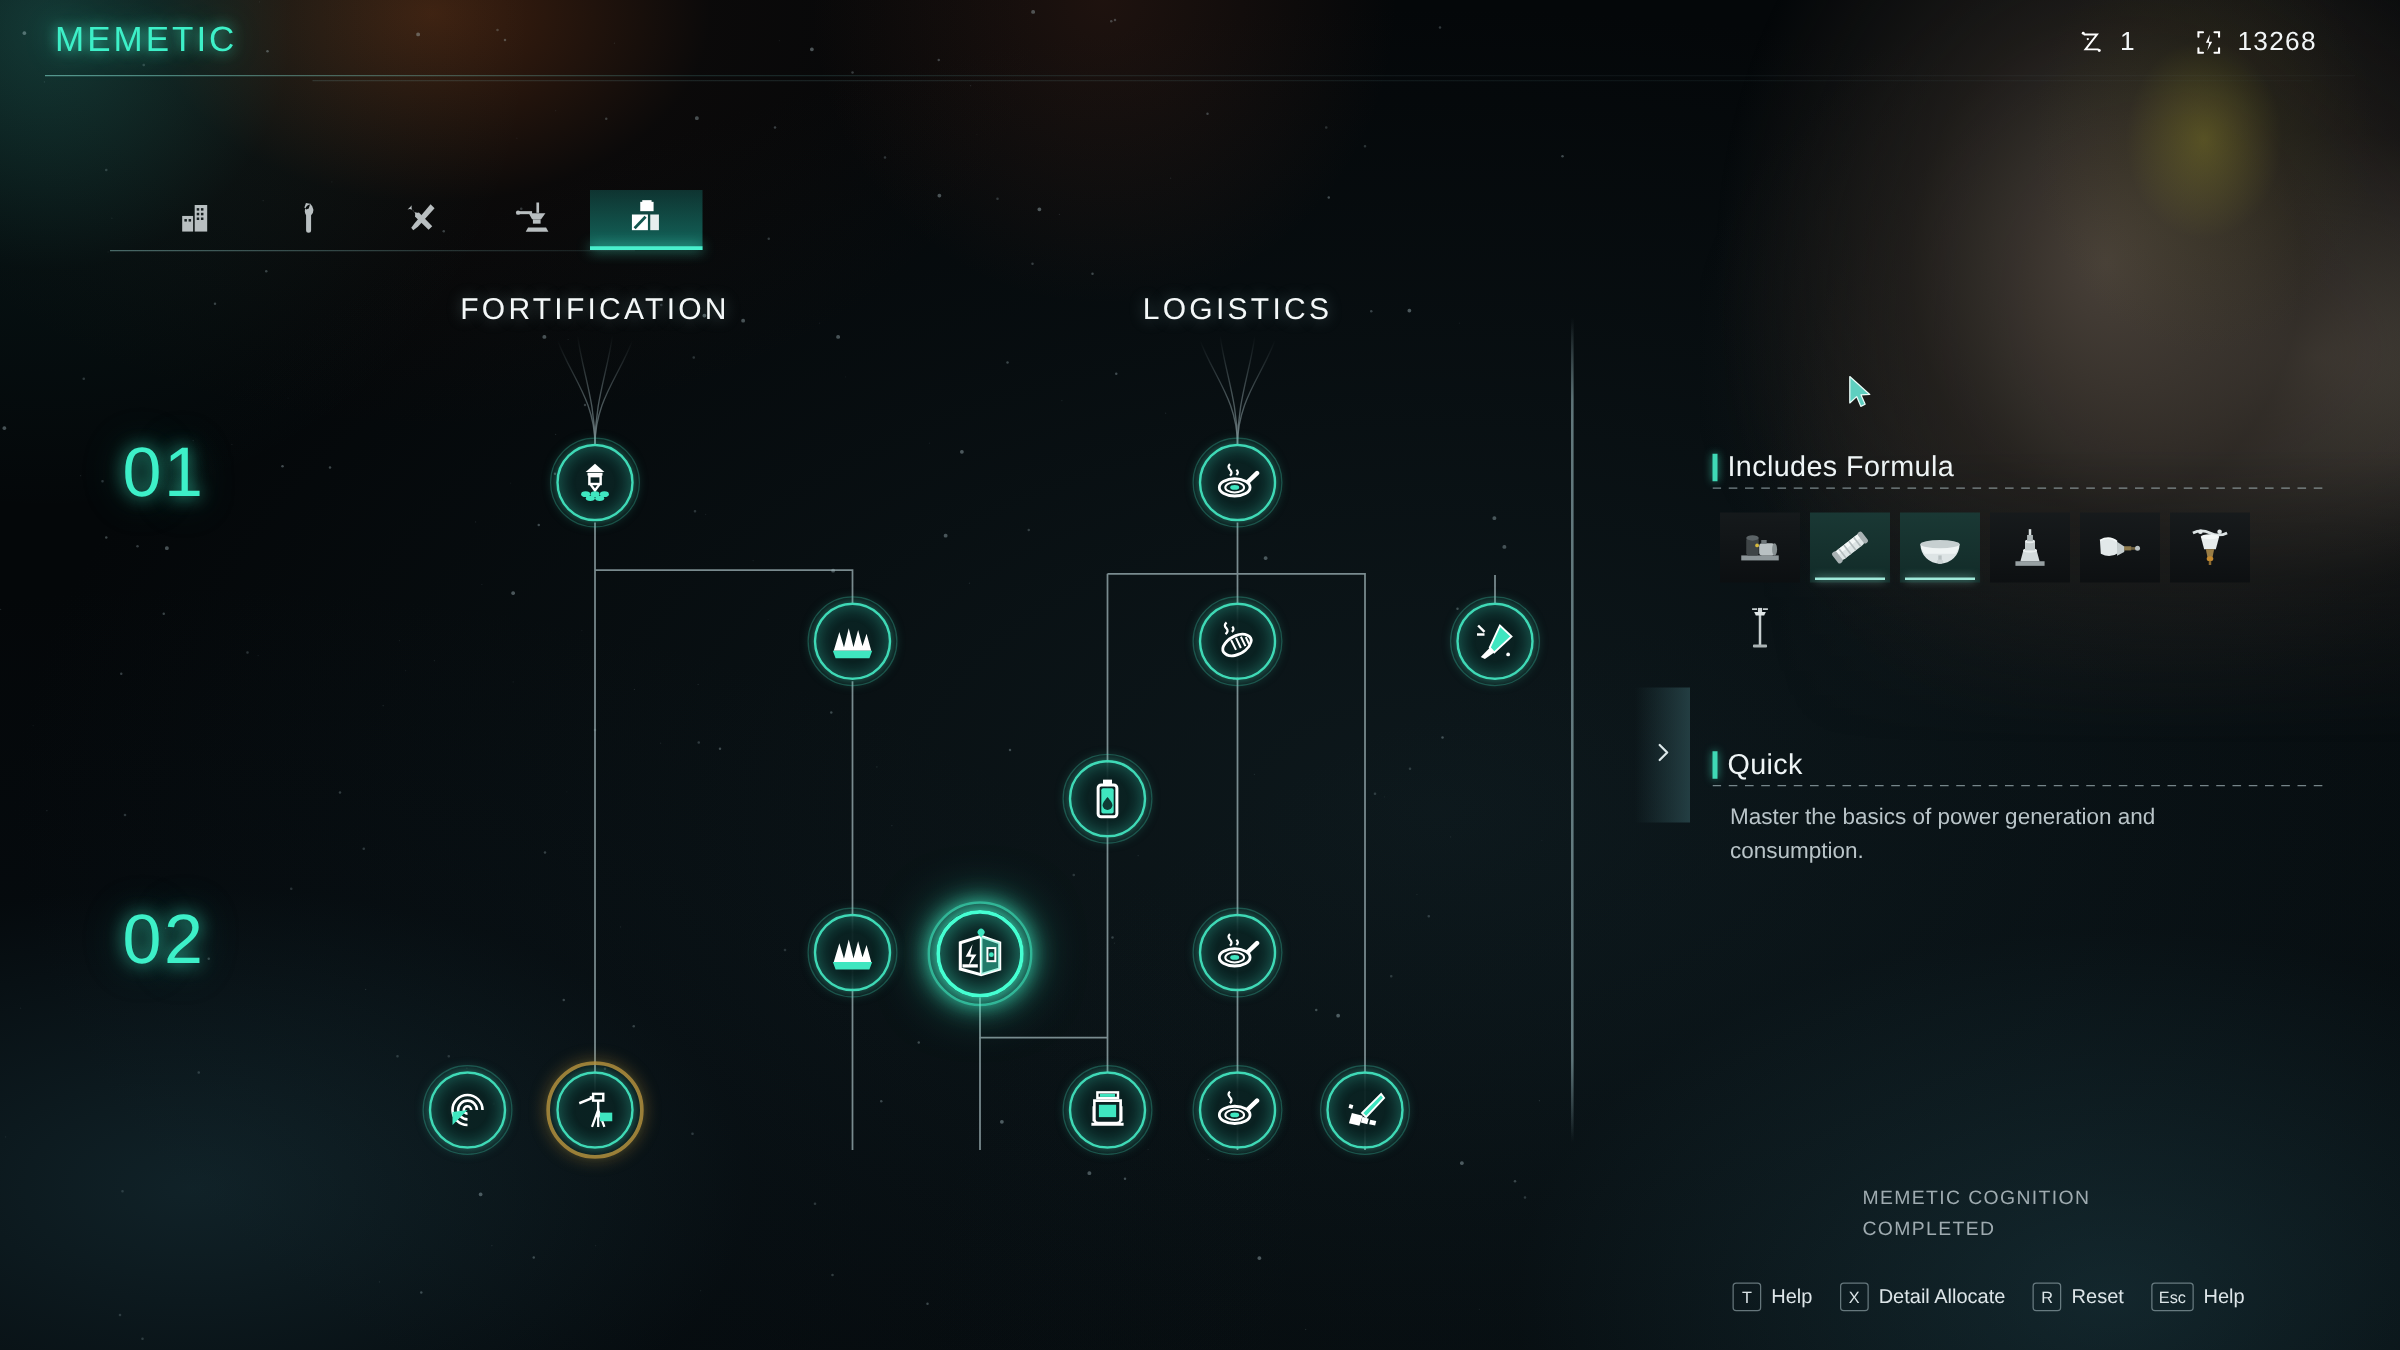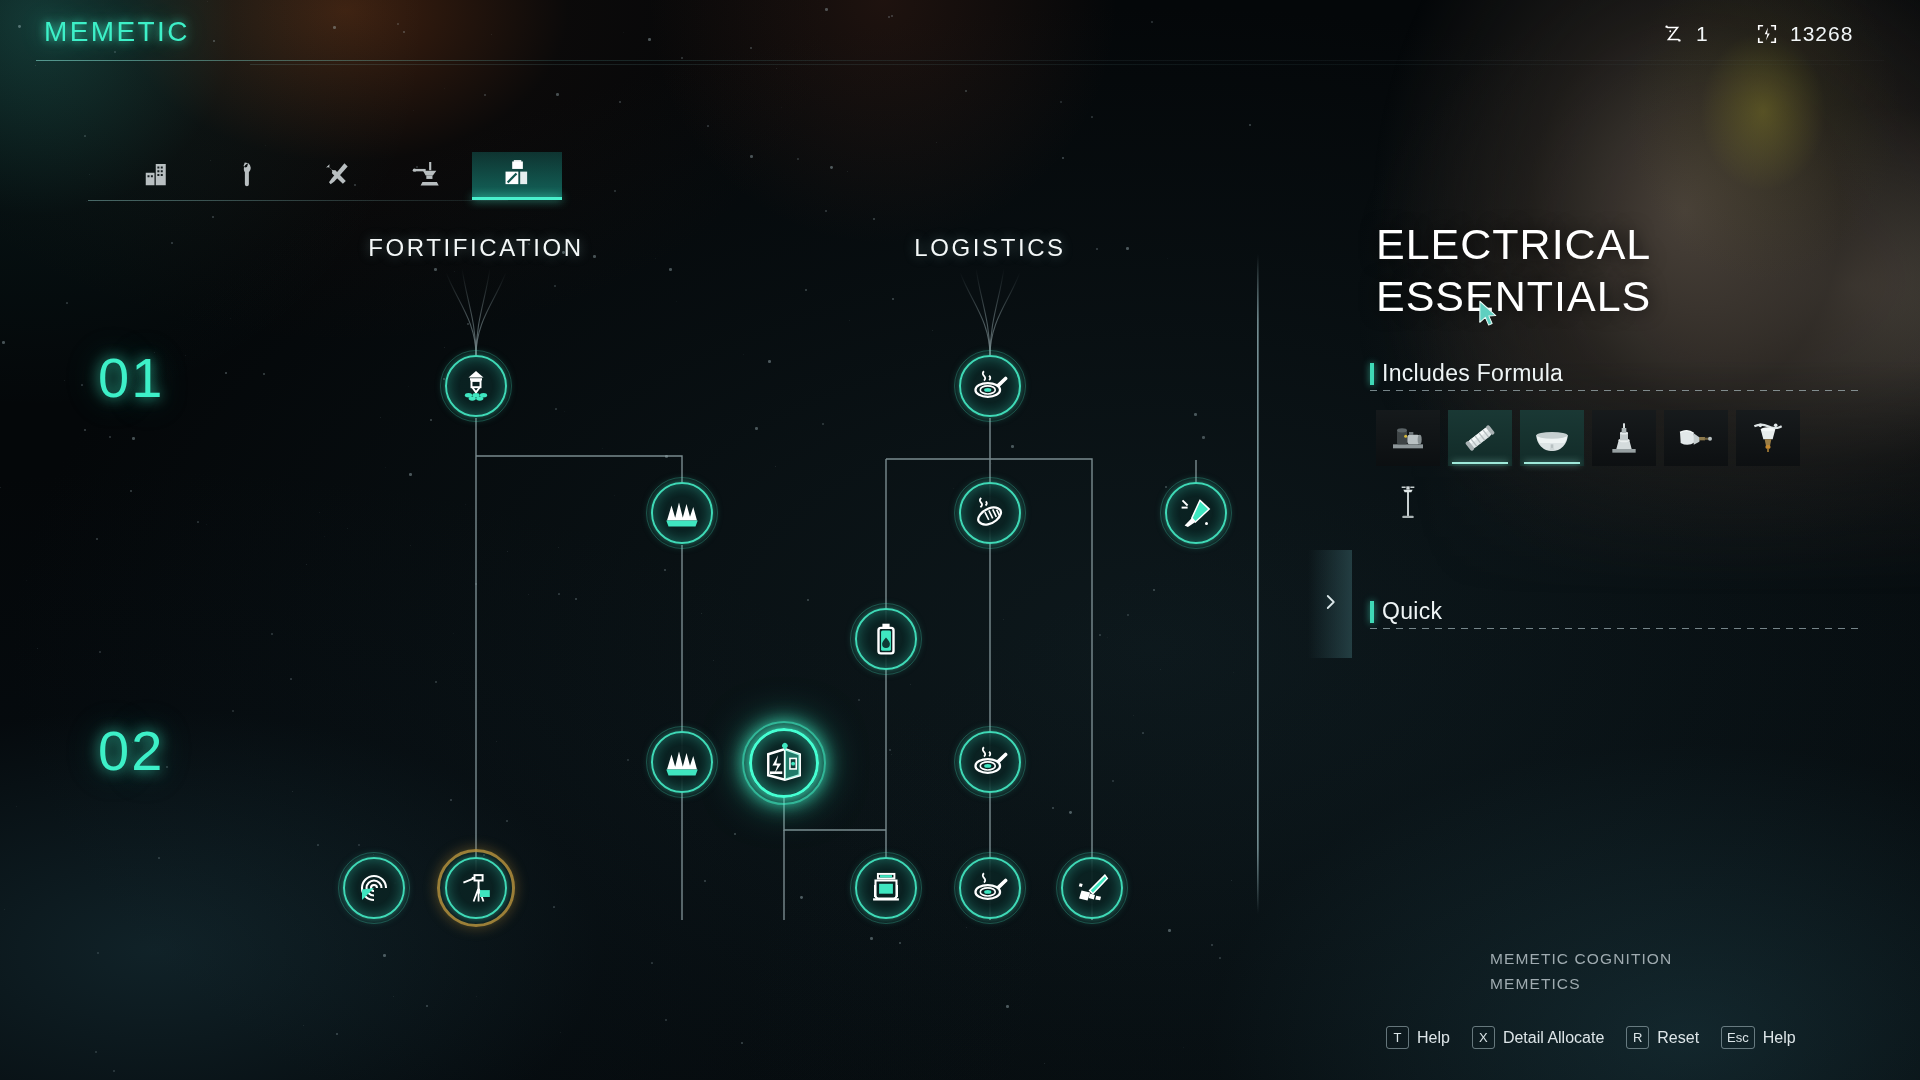--- a/index.html
+++ b/index.html
@@ -713,21 +713,20 @@
   <div class="panel-divider"></div>
 
   <div class="panel-arrow">
     <span>
       <svg width="18" height="26" viewBox="0 0 24 24" fill="none" stroke="#dbe7e9" stroke-width="2.4" stroke-linecap="round" stroke-linejoin="round">
         <path d="M9 4 L17 12 L9 20"></path>
       </svg>
     </span>
   </div>
 
-  <div class="ptitle">ELECTRICAL ESSENTIALS</div>
 
   <div class="sec-head" style="left:1370px; top:360px">
     <span class="bar"></span>
     <span>Includes Formula</span>
   </div>
   <div class="sec-rule" style="left:1370px; top:390px; width:490px;"></div>
 
   <div class="formula-grid" id="formula-grid">
     <div class="formula-cell">
       <svg width="44" height="40" viewBox="0 0 24 24">
@@ -808,24 +807,25 @@
       </svg>
     </div>
   </div>
 
   <div class="sec-head" style="left:1370px; top:598px">
     <span class="bar"></span>
     <span>Quick</span>
   </div>
   <div class="sec-rule" style="left:1370px; top:628px; width:490px;"></div>
 
+  <div class="detail-text">Master the basics of power generation and consumption.</div>
 
   <div class="status">
     <div>MEMETIC COGNITION</div>
-    <div>MEMETICS</div>
+    <div>COMPLETED</div>
   </div>
 
   <div class="keyhints">
     <div class="kh">
       <span class="key">T</span>
       <span class="lbl">Help</span>
     </div>
     <div class="kh">
       <span class="key">X</span>
       <span class="lbl">Detail Allocate</span>

